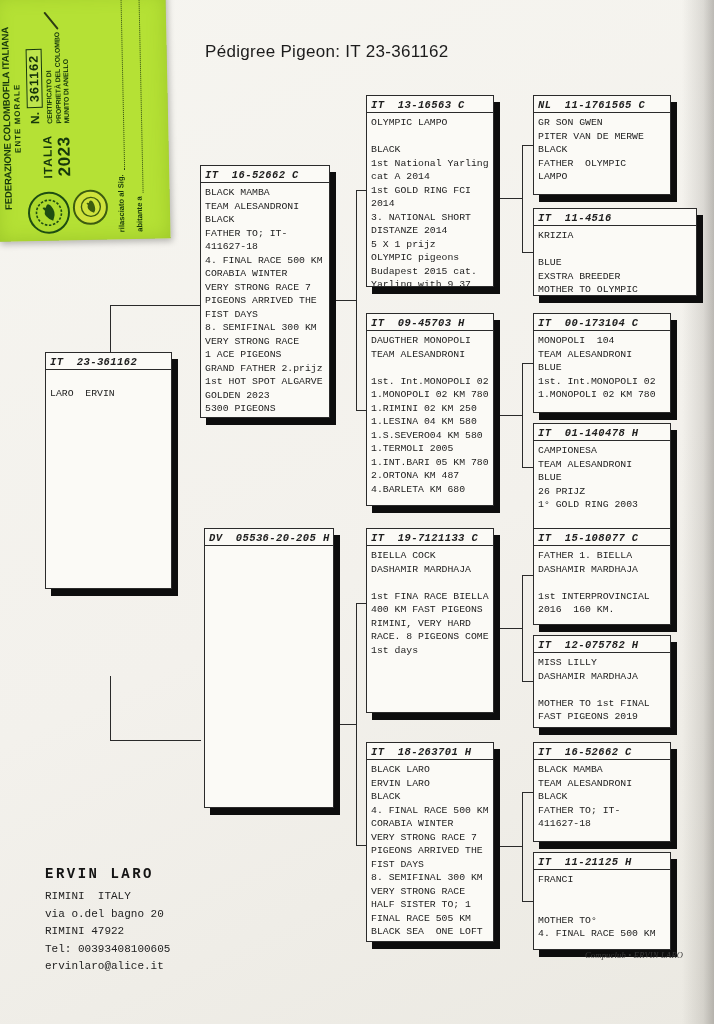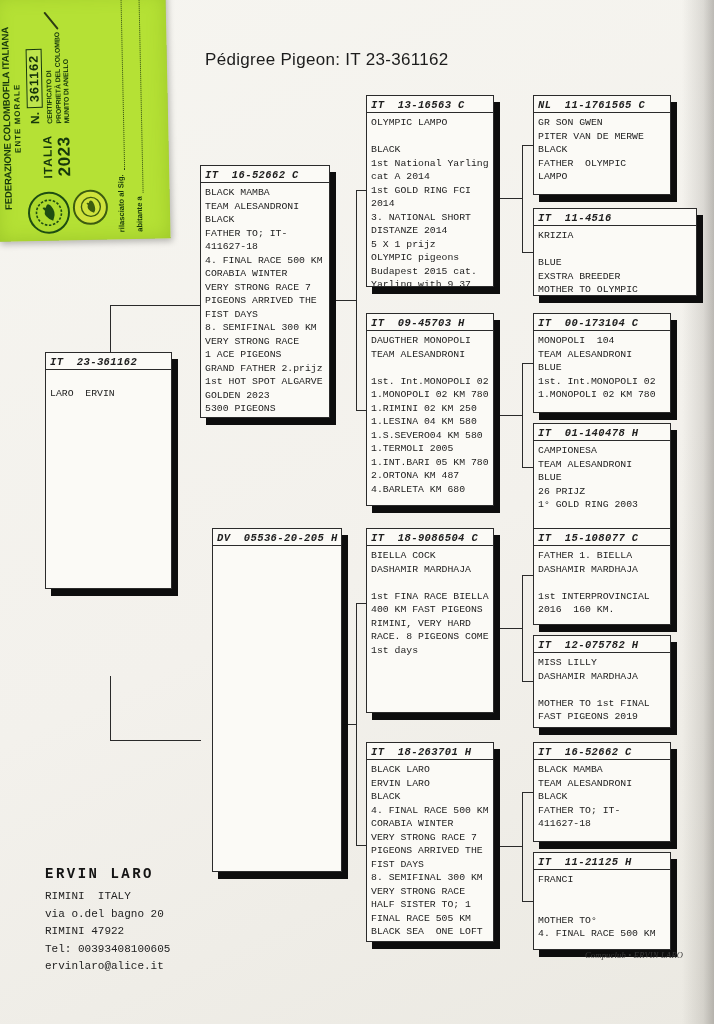--- a/index.html
+++ b/index.html
@@ -5,21 +5,21 @@
   html,body{margin:0;padding:0;background:#c9c7c1;}
   .page{
     position:relative;width:714px;height:1024px;margin:0 auto;overflow:hidden;
     font-family:"Liberation Mono","DejaVu Sans Mono",monospace;color:#262626;
     background:
       linear-gradient(to right, rgba(0,0,0,0) 95.5%, rgba(90,85,78,.16) 98.5%, rgba(55,50,45,.30) 100%),
       linear-gradient(155deg,#f6f5f0 0%,#f3f1ec 55%,#ebe9e2 100%);
   }
   
   .title{
-    position:absolute;left:205px;top:50px;font-family:"Liberation Sans",sans-serif;
+    position:absolute;left:205px;top:42px;font-family:"Liberation Sans",sans-serif;
     font-size:17px;color:#1c1c1c;letter-spacing:.3px;
   }
   
   .pbox{
     position:absolute;background:#fbfaf6;border:1.3px solid #2b2b2b;
     box-shadow:6px 7px 0 #0d0d0d;box-sizing:border-box;overflow:hidden;
   }
   .pbox .ring{
     font-weight:bold;font-style:italic;font-size:10.5px;letter-spacing:.4px;
     padding:3px 4px 1px 4px;border-bottom:1.2px solid #2b2b2b;white-space:pre;color:#1e1e1e;
@@ -180,21 +180,21 @@
 FIST DAYS
 8. SEMIFINAL 300 KM
 VERY STRONG RACE
 1 ACE PIGEONS
 GRAND FATHER 2.prijz
 1st HOT SPOT ALGARVE
 GOLDEN 2023
 5300 PIGEONS</div>
   </div>
 
-  <div class="pbox" style="left:212px;top:528px;width:130px;height:344px">
+  <div class="pbox" style="left:204px;top:528px;width:130px;height:280px">
     <div class="ring">DV  05536-20-205 H</div>
   </div>
 
   <div class="pbox" style="left:366px;top:95px;width:128px;height:192px">
     <div class="ring">IT  13-16563 C</div>
     <div class="body">OLYMPIC LAMPO
 
 BLACK
 1st National Yarling
 cat A 2014
@@ -218,21 +218,21 @@
 1.RIMINI 02 KM 250
 1.LESINA 04 KM 580
 1.S.SEVERO04 KM 580
 1.TERMOLI 2005
 1.INT.BARI 05 KM 780
 2.ORTONA KM 487
 4.BARLETA KM 680</div>
   </div>
 
   <div class="pbox" style="left:366px;top:528px;width:128px;height:185px">
-    <div class="ring">IT  18-9086504 C</div>
+    <div class="ring">IT  19-7121133 C</div>
     <div class="body">BIELLA COCK
 DASHAMIR MARDHAJA
 
 1st FINA RACE BIELLA
 400 KM FAST PIGEONS
 RIMINI, VERY HARD
 RACE. 8 PIGEONS COME
 1st days</div>
   </div>
 

